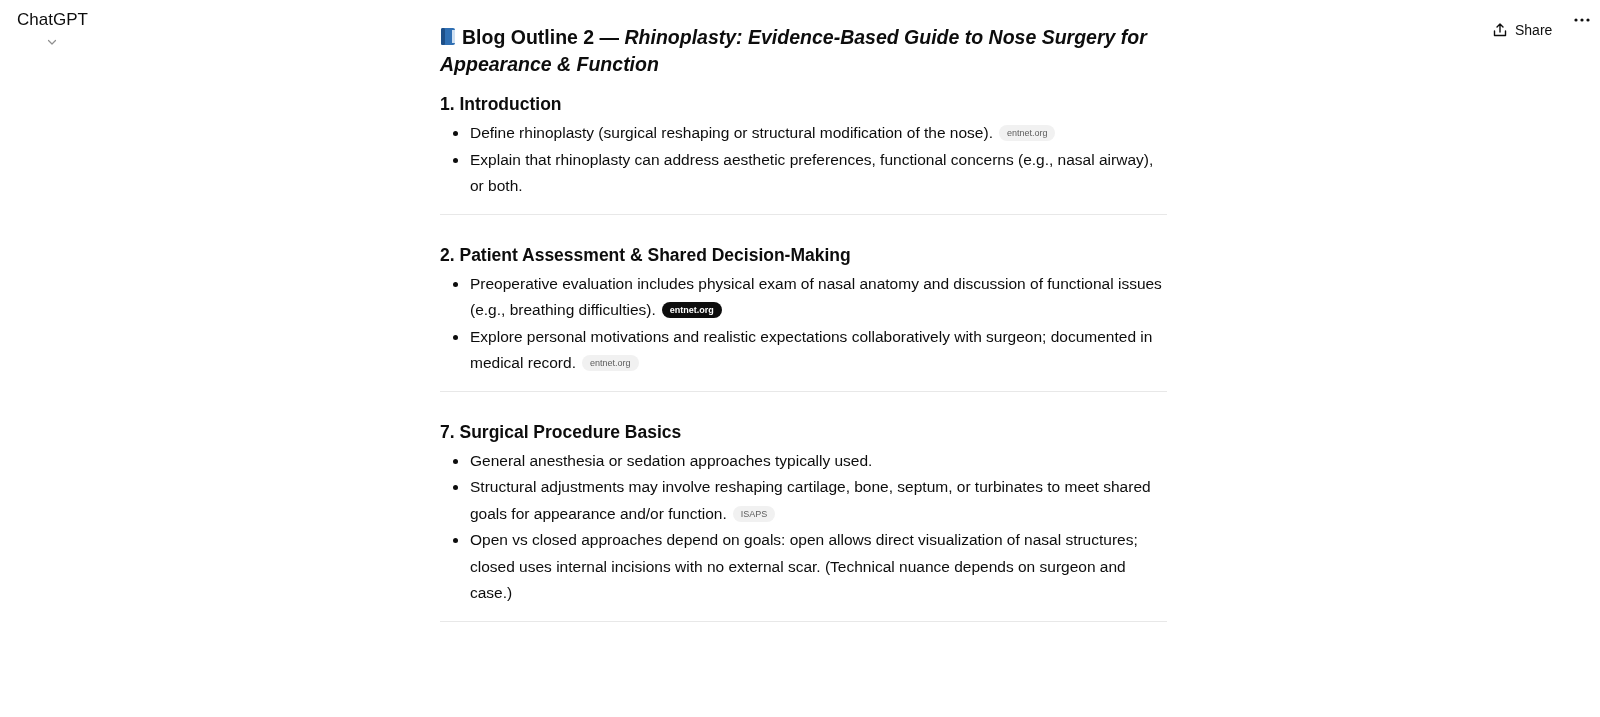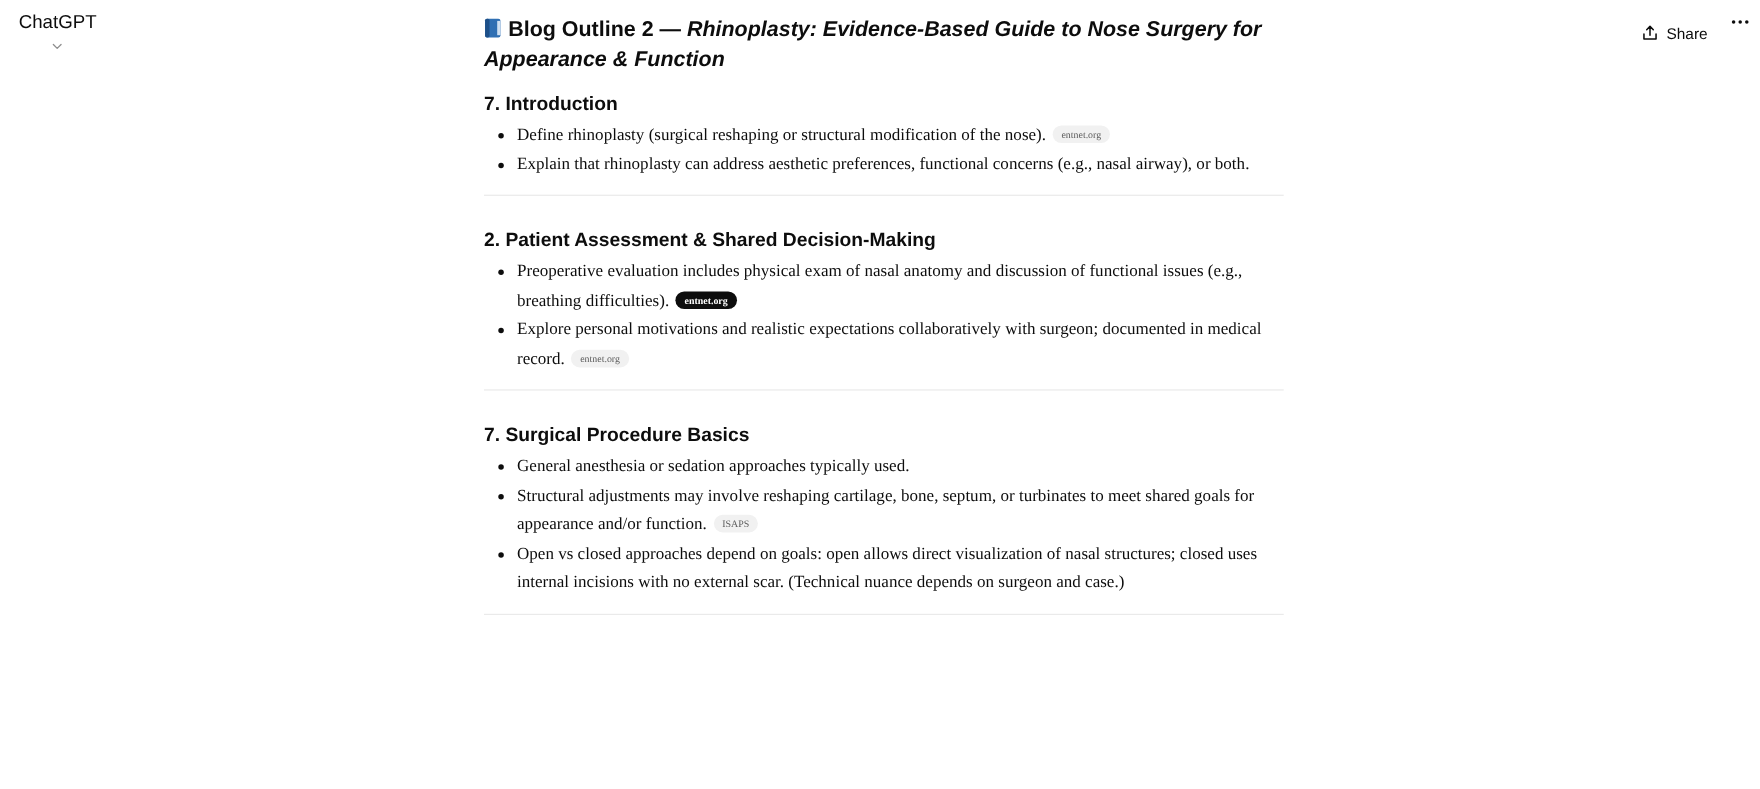--- a/index.html
+++ b/index.html
@@ -7,28 +7,28 @@
   body { font-family: "Liberation Sans", sans-serif; color: #0d0d0d; position: relative; }
 
   .topbar { position: absolute; top: 0; left: 0; width: 1600px; height: 40px; }
   .model-picker { position: absolute; left: 17px; top: 10px; display: flex; align-items: center; gap: 6px; cursor: pointer; flex-direction: column; }
   .model-name { font-size: 17px; color: #0d0d0d; }
   .chev { width: 12px; height: 12px; }
   .share-btn { position: absolute; left: 1492px; top: 22px; display: flex; align-items: center; gap: 7px; cursor: pointer; font-size: 14px; color: #0d0d0d; }
   .share-btn svg { width: 16px; height: 16px; }
   .more-btn { position: absolute; left: 1572px; top: 10px; width: 20px; height: 20px; cursor: pointer; }
 
-  .content { position: absolute; left: 440px; top: 14px; width: 727px; }
+  .content { position: absolute; left: 440px; top: 24px; width: 727px; }
   .doc-title { font-size: 19.5px; font-weight: bold; line-height: 27px; color: #0d0d0d; }
   .doc-title .ital { font-style: italic; }
   .book { display: inline-block; width: 17px; height: 19px; margin-right: 5px; vertical-align: -2px; position: relative; }
 
   .section { margin-top: 0; }
   .section h3 { font-size: 17.5px; font-weight: bold; line-height: 24px; margin-bottom: 4px; color: #0d0d0d; }
-  ul.bullets { list-style: none; padding-left: 0; font-family: Liberation Serif, serif; }
+  ul.bullets { list-style: none; padding-left: 0; }
   ul.bullets li { position: relative; padding-left: 30px; font-size: 15.5px; line-height: 26.5px; color: #0d0d0d; }
   ul.bullets li::before { content: ""; position: absolute; left: 13px; top: 11px; width: 5px; height: 5px; border-radius: 50%; background: #0d0d0d; }
 
   .cite { display: inline-block; font-size: 9px; line-height: 16px; height: 16px; padding: 0 8px; border-radius: 8px; background: #f1f1f1; color: #5d5d5d; vertical-align: 2px; margin-left: 6px; cursor: pointer; }
   .cite.active { background: #0d0d0d; color: #ffffff; font-weight: bold; }
 
   hr.divider { border: none; height: 1px; background: #e8e8e8; width: 727px; }
 </style>
 </head>
 <body>
@@ -57,21 +57,21 @@
 <div class="content">
   <div class="doc-title">
     <svg class="book" viewBox="0 0 17 19">
         <rect x="1" y="1" width="14" height="17" rx="2" fill="#2f6fb3"></rect>
         <rect x="1" y="1" width="4" height="17" rx="1.5" fill="#1d4f88"></rect>
         <rect x="12" y="3" width="3" height="13" fill="#cfe0f2"></rect>
       </svg><span>Blog Outline 2 —</span> <span class="ital">Rhinoplasty: Evidence-Based Guide to Nose Surgery for Appearance &amp; Function</span>
   </div>
 
   <div class="section" style="margin-top:14px;">
-    <h3>7. Introduction</h3>
+    <h3>1. Introduction</h3>
     <ul class="bullets">
       <li><span>Define rhinoplasty (surgical reshaping or structural modification of the nose).</span><span class="cite">entnet.org</span></li>
       <li><span>Explain that rhinoplasty can address aesthetic preferences, functional concerns (e.g., nasal airway), or both.</span></li>
     </ul>
   </div>
   <hr class="divider" style="margin-top:14px;">
 
   <div class="section" style="margin-top:28px;">
     <h3>2. Patient Assessment &amp; Shared Decision-Making</h3>
     <ul class="bullets">

